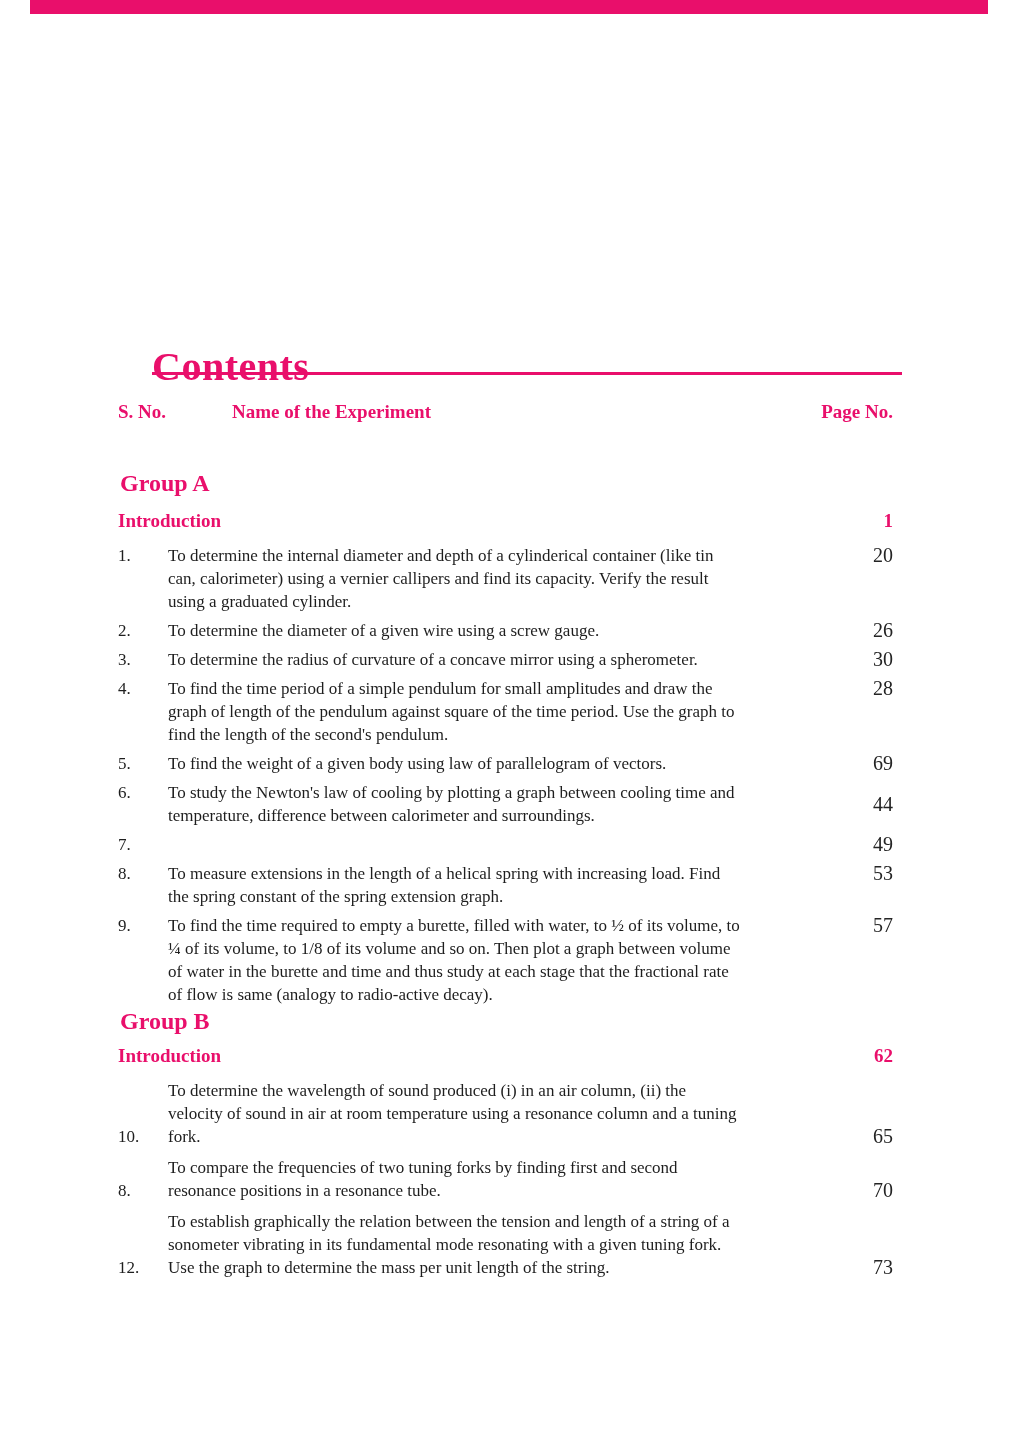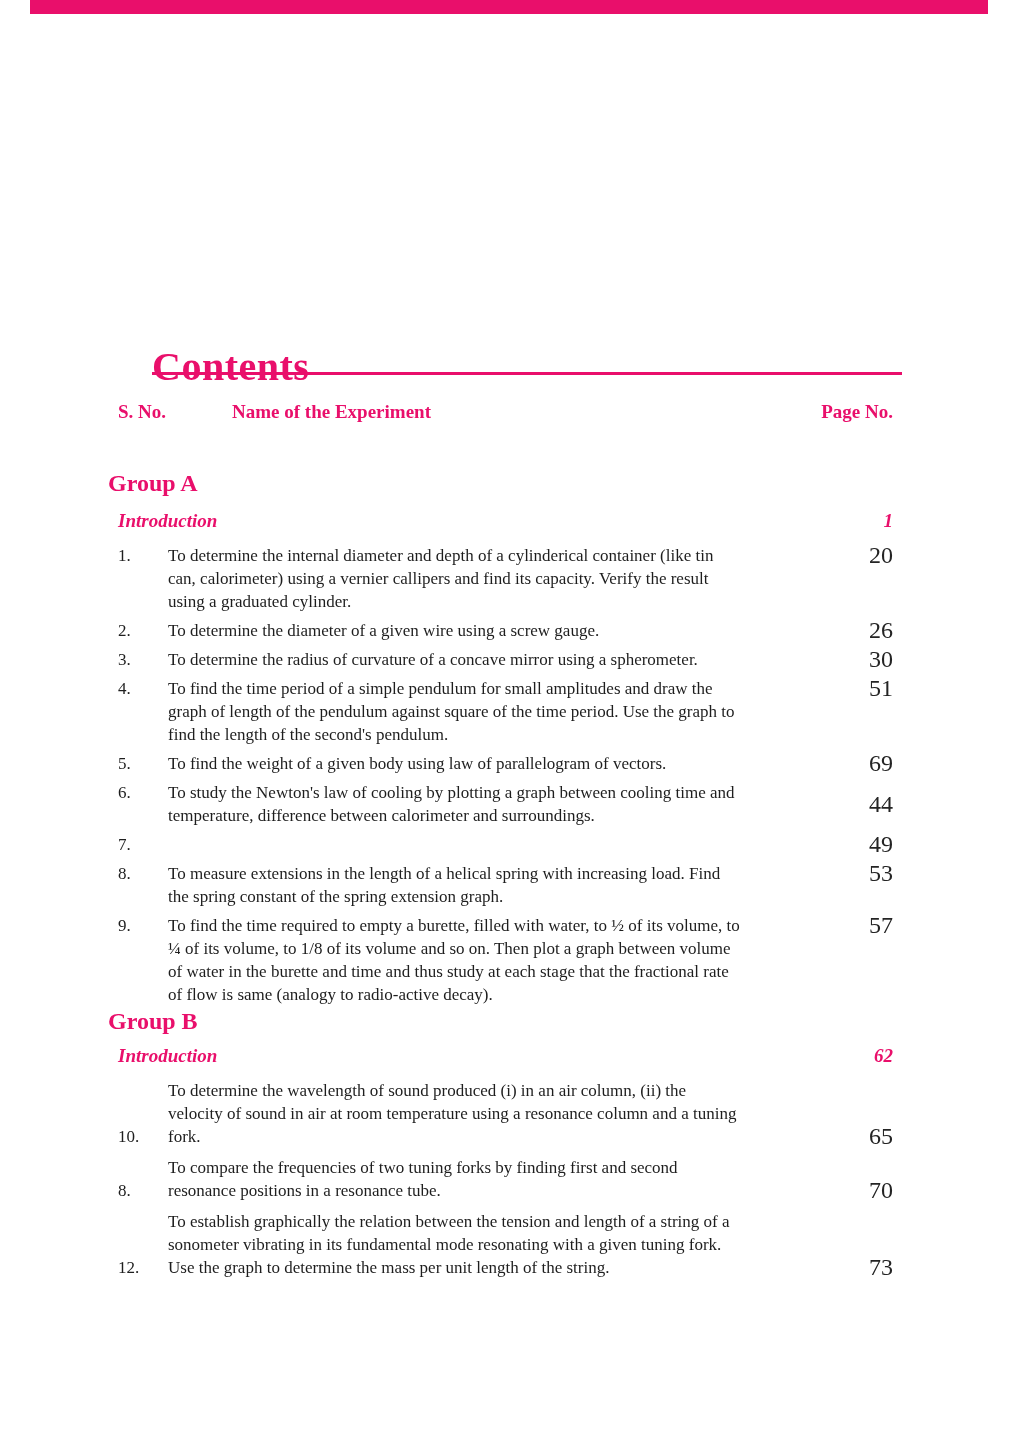--- a/index.html
+++ b/index.html
@@ -25,47 +25,46 @@
     background:var(--accent,#E90F6B);
   }
   .thead{
     position:absolute;left:118px;top:401px;width:775px;
     display:flex;align-items:baseline;
     font-weight:bold;font-size:19px;color:var(--accent,#E90F6B);
   }
   .thead .col-name{margin-left:66px;}
   .thead .col-page{margin-left:auto;}
   .group-label{
-    position:absolute;left:108px;
+    position:absolute;left:120px;
     font-size:24px;font-weight:bold;color:var(--accent,#E90F6B);
   }
   .group-a-label{top:470px;}
   .group-b-label{top:1008px;}
   .section{
     position:absolute;left:118px;width:775px;
   }
   .section-a{top:510px;}
   .section-b{top:1045px;}
   .intro-row{
     display:flex;align-items:flex-start;
     font-weight:bold;font-size:19px;color:var(--accent,#E90F6B);
     margin-bottom:12px;
-    font-style:italic;
   }
   .intro-row .pg{margin-left:auto;font-size:19px;}
   .item-row{
     display:flex;align-items:flex-start;
     margin-top:6px;
     font-size:17px;line-height:23px;
   }
   .item-row .num{width:50px;flex:0 0 50px;}
   .item-row .txt{width:575px;flex:0 0 575px;}
   .item-row .pg{
     margin-left:auto;text-align:right;
-    font-size:24px;color:#242424;
+    font-size:20px;color:#242424;
   }
   .item-row .pg.pg-mid{padding-top:12px;}
   .section-b .item-row{margin-top:8px;align-items:flex-end;}
 </style>
 </head>
 <body>
 
 <div class="page">
 
   <div class="topbar"></div>
@@ -98,21 +97,21 @@
       <span class="pg">26</span>
     </div>
     <div class="item-row">
       <span class="num">3.</span>
       <span class="txt">To determine the radius of curvature of a concave mirror using a spherometer.</span>
       <span class="pg">30</span>
     </div>
     <div class="item-row">
       <span class="num">4.</span>
       <span class="txt">To find the time period of a simple pendulum for small amplitudes and draw the graph of length of the pendulum against square of the time period. Use the graph to find the length of the second's pendulum.</span>
-      <span class="pg">51</span>
+      <span class="pg">28</span>
     </div>
     <div class="item-row">
       <span class="num">5.</span>
       <span class="txt">To find the weight of a given body using law of parallelogram of vectors.</span>
       <span class="pg">69</span>
     </div>
     <div class="item-row">
       <span class="num">6.</span>
       <span class="txt">To study the Newton's law of cooling by plotting a graph between cooling time and temperature, difference between calorimeter and surroundings.</span>
       <span class="pg pg-mid">44</span>

